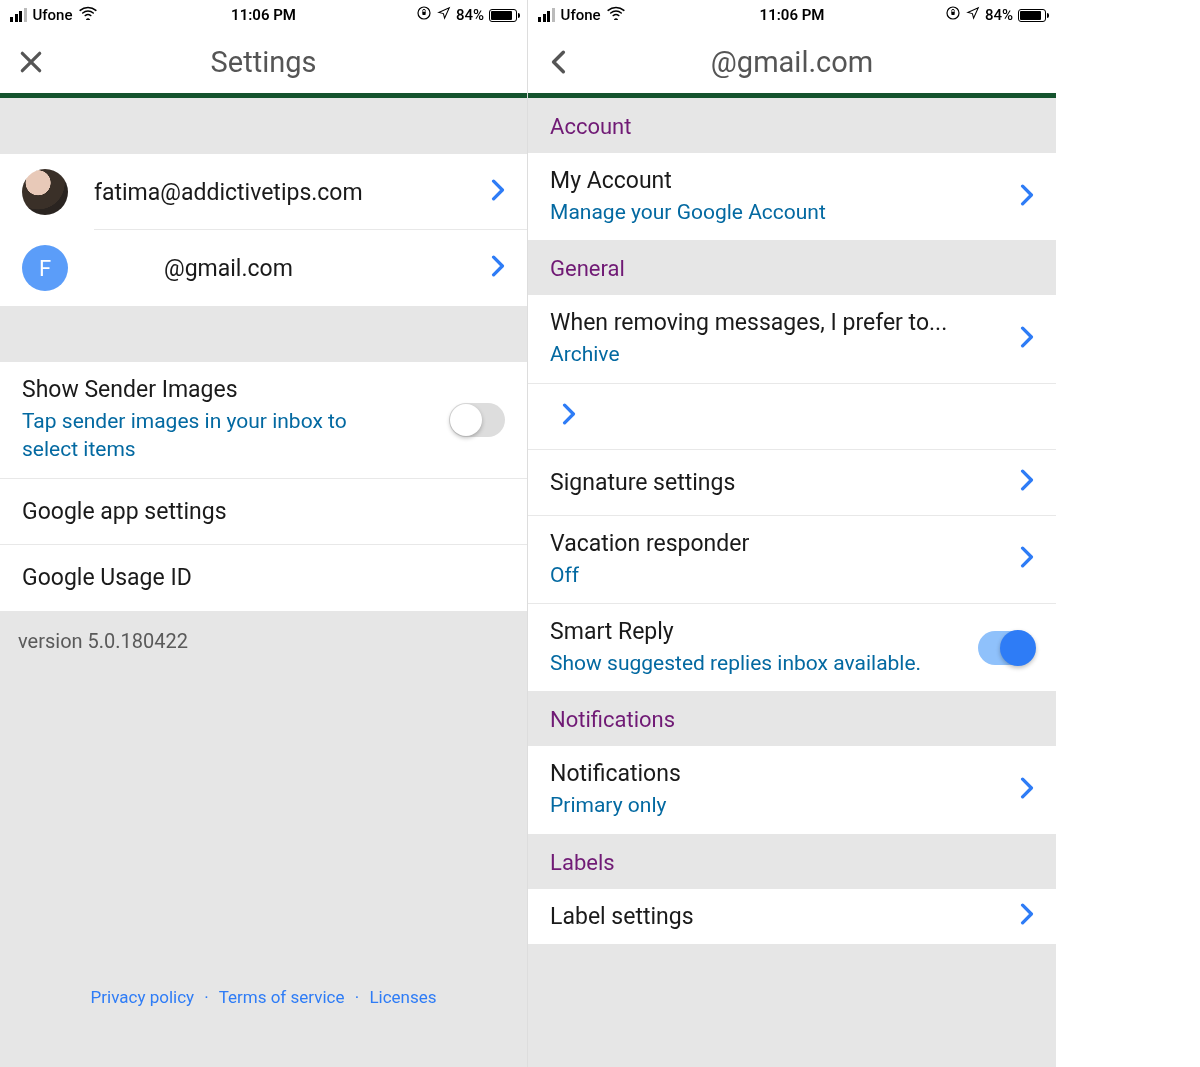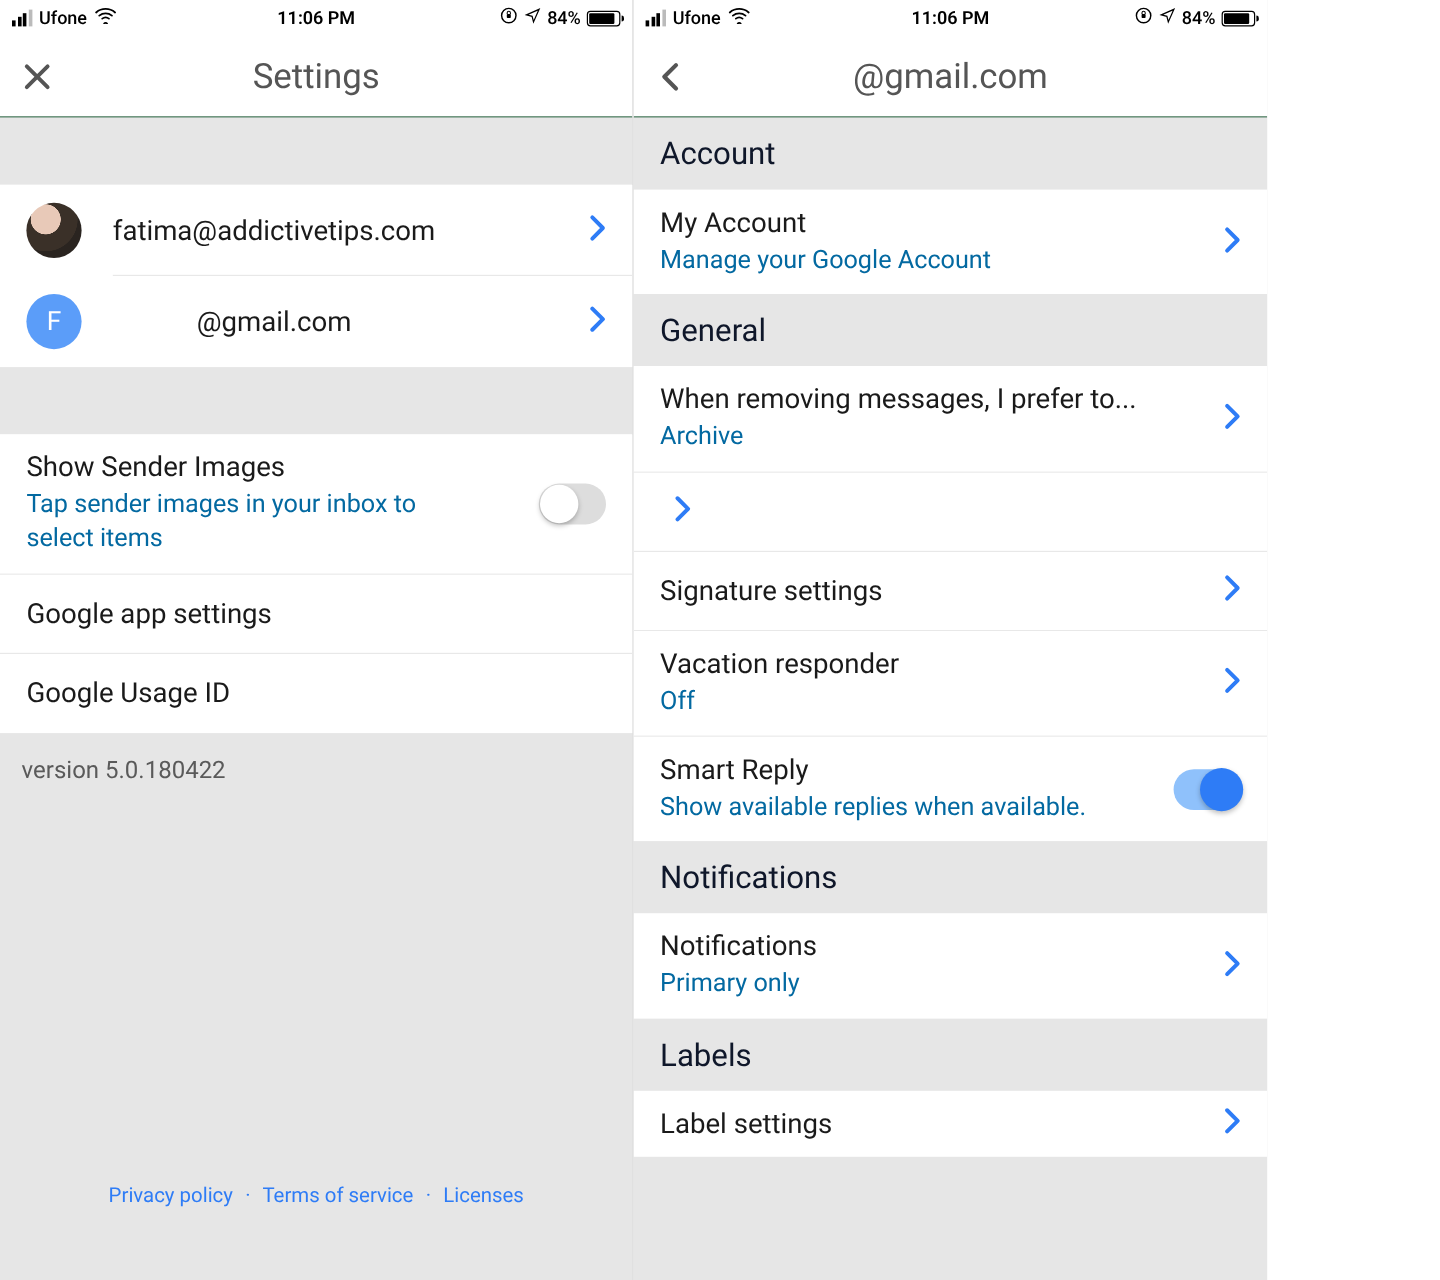--- a/index.html
+++ b/index.html
@@ -52,35 +52,35 @@
     content:""; position:absolute; right:-4px; top:3px; width:2.5px; height:5px; background:#000; border-radius:0 2px 2px 0;
   }
   .battery-fill { position:absolute; left:1px; top:1px; bottom:1px; width: 82%; background:#000; border-radius:1px;}
   
   .nav-bar {
     height: 68px;
     background: #fff;
     display: flex;
     align-items: center;
     padding: 0 18px;
-    border-bottom: 1px solid #14532d;
+    border-bottom: 5px solid #14532d;
   }
   .nav-icon { width: 30px; display:flex; align-items:center; }
   .nav-title {
     flex: 1; text-align: center; font-size: 29px; color: #555; font-weight: 400;
     margin-left: -30px;
   }
   .nav-icon svg { width: 26px; height: 26px; stroke: #555; }
   
   .section-gap { height: 56px; background: #e6e6e6; }
   .section-header {
     background: #e6e6e6;
     padding: 16px 22px 14px;
-    font-size: 26px;
-    color: #0f172a;
+    font-size: 22px;
+    color: #701a75;
   }
   
   .list { background: #fff; }
   .row {
     display: flex; align-items: center; padding: 0 22px; min-height: 76px;
     border-bottom: 1px solid #e8e8e8; background: #fff;
   }
   .row.indent-divider { border-bottom: none; position: relative; }
   .row.indent-divider::after {
     content:""; position:absolute; left: 94px; right:0; bottom:0; height:1px; background:#e8e8e8;
@@ -321,21 +321,21 @@
           <div class="row-title">Vacation responder</div>
           <div class="row-sub">Off</div>
         </div>
         <span class="chev"><svg viewBox="0 0 12 20">
               <path d="M2 2 L10 10 L2 18" fill="none" stroke="#2e7cf6" stroke-width="3" stroke-linecap="round" stroke-linejoin="round"></path>
             </svg></span>
       </div>
       <div class="row">
         <div class="row-body">
           <div class="row-title">Smart Reply</div>
-          <div class="row-sub">Show available replies when available.</div>
+          <div class="row-sub">Show suggested replies inbox available.</div>
         </div>
         <div class="toggle on">
             <div class="knob"></div>
           </div>
       </div>
     </div>
 
     <div class="section-header">Notifications</div>
 
     <div class="list">

